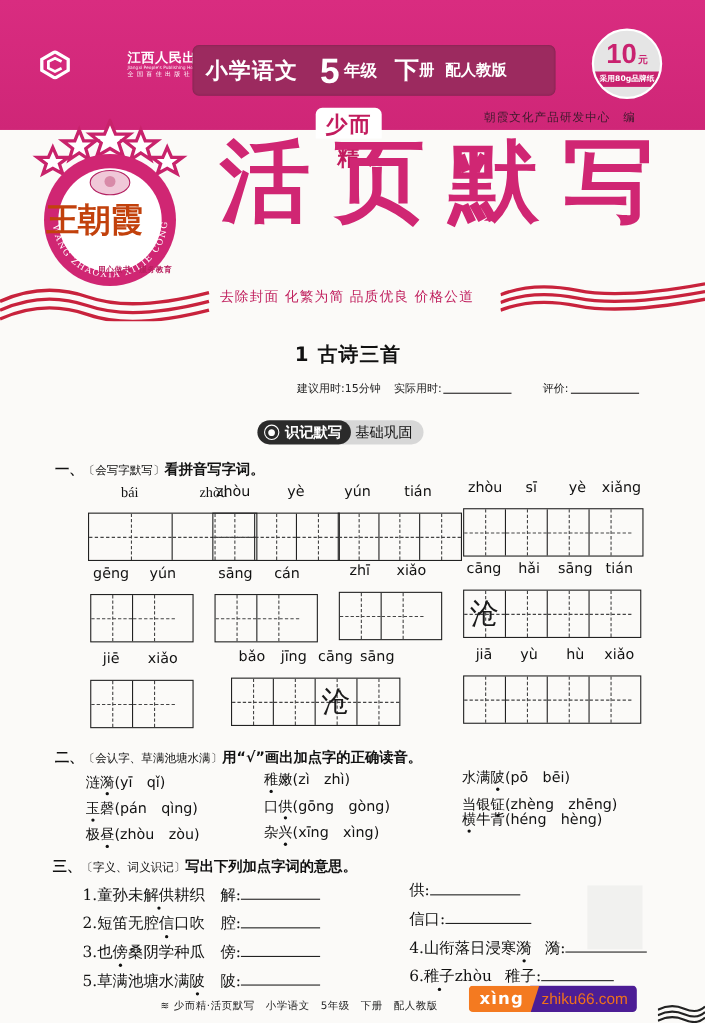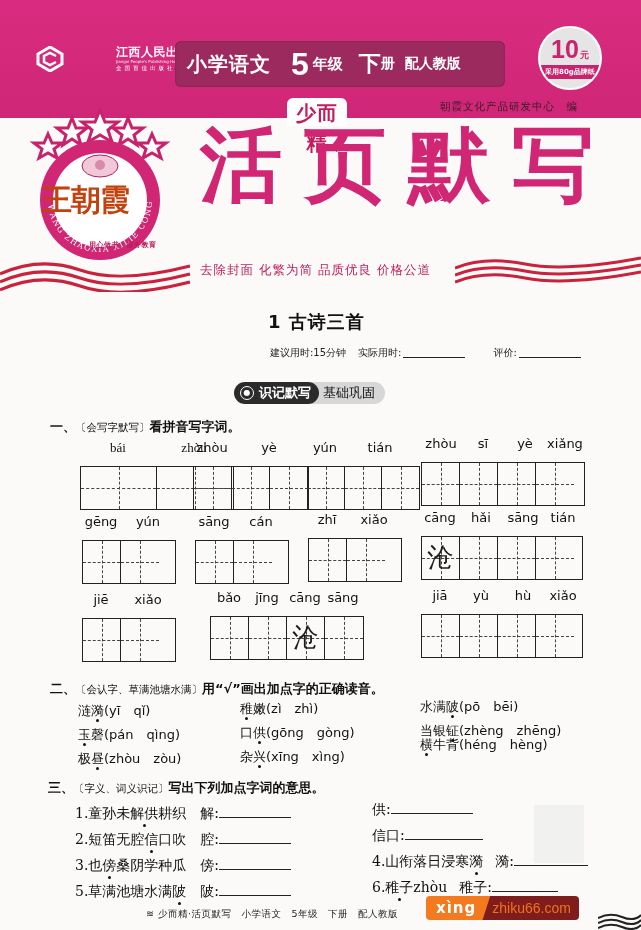--- a/index.html
+++ b/index.html
@@ -100,21 +100,21 @@
 
   .mean-item { position: absolute; font-family: "DejaVu Serif", serif; font-size: 14px; color: #111; white-space: nowrap; display: flex; align-items: baseline; }
   .mean-item .blank { display: inline-block; border-bottom: 1px solid #222; height: 14px; }
 
   
   .footer { position: absolute; left: 146px; top: 908px; font-size: 9.5px; color: #222; white-space: nowrap; letter-spacing: 0.5px; }
   .watermark {
     position: absolute; left: 426px; top: 896px; height: 24px; display: flex; border-radius: 4px; overflow: hidden;
   }
   .wm-left { background: #f47a20; color: #fff; font-weight: bold; font-size: 15px; padding: 0 14px 0 10px; line-height: 24px; clip-path: polygon(0 0, 100% 0, 88% 100%, 0 100%); letter-spacing: 1px; }
-  .wm-right { background: #7f1d1d; color: #f0721a; font-size: 14px; line-height: 24px; padding: 0 8px 0 10px; margin-left: -8px; font-family: "Liberation Sans", sans-serif; }
+  .wm-right { background: #4c1d95; color: #f0721a; font-size: 14px; line-height: 24px; padding: 0 8px 0 10px; margin-left: -8px; font-family: "Liberation Sans", sans-serif; }
   .corner-waves { position: absolute; left: 598px; top: 912px; }
 
   .qr-ghost { position: absolute; left: 534px; top: 805px; width: 50px; height: 58px; background: #ededeb; opacity: 0.7; }
 </style>
 </head>
 <body>
 
 <div class="header-band"></div>
 
 <div class="publisher">

